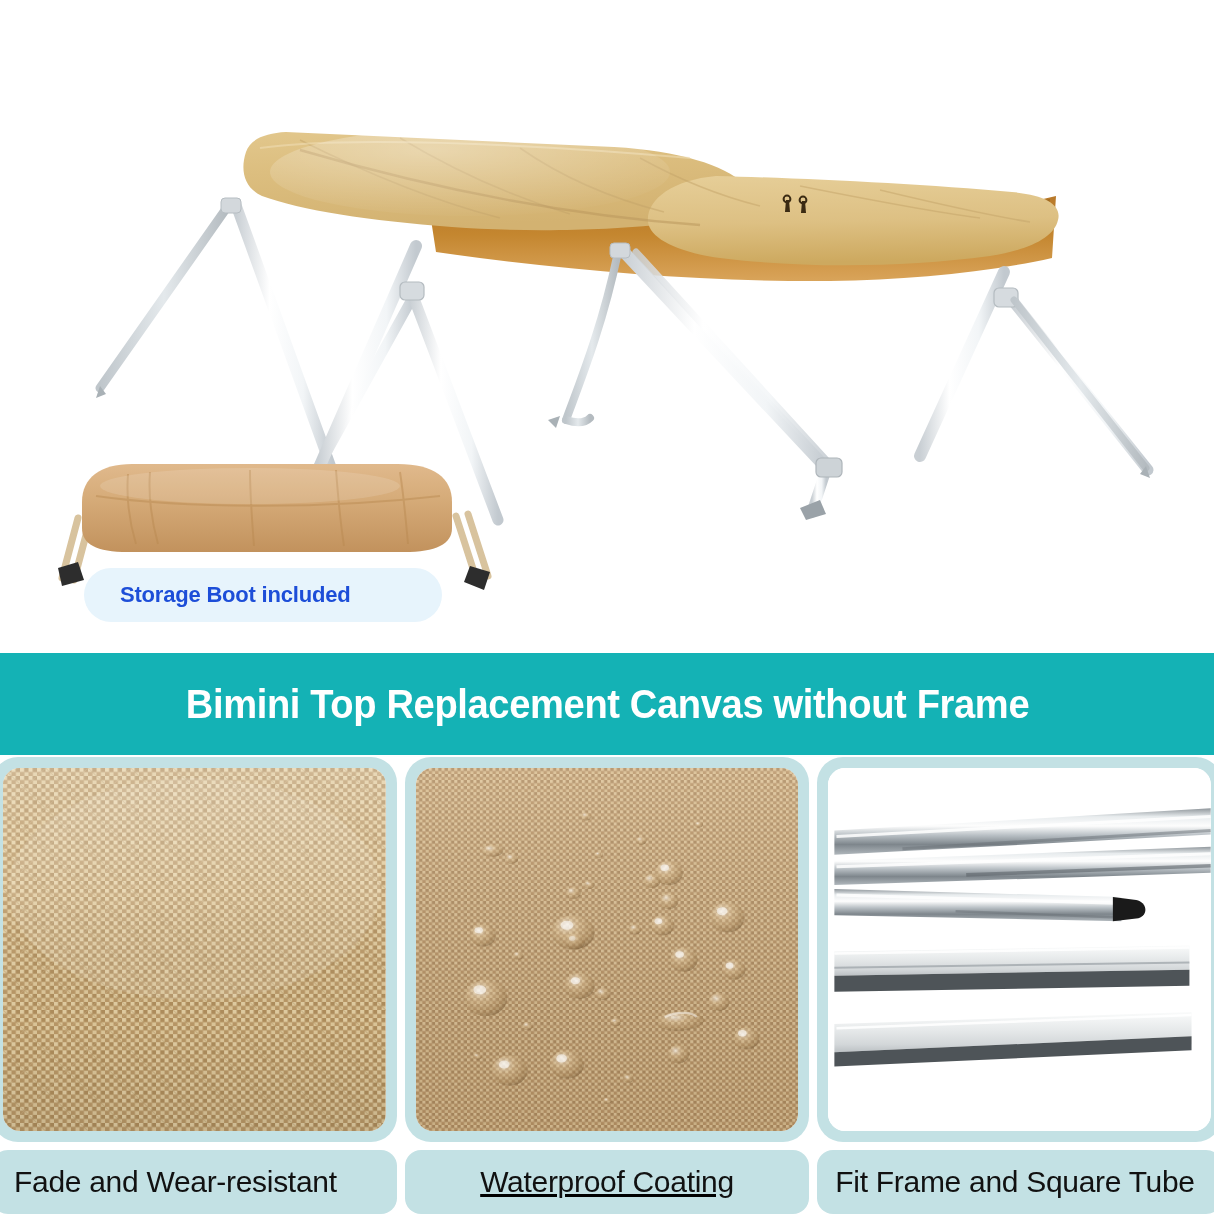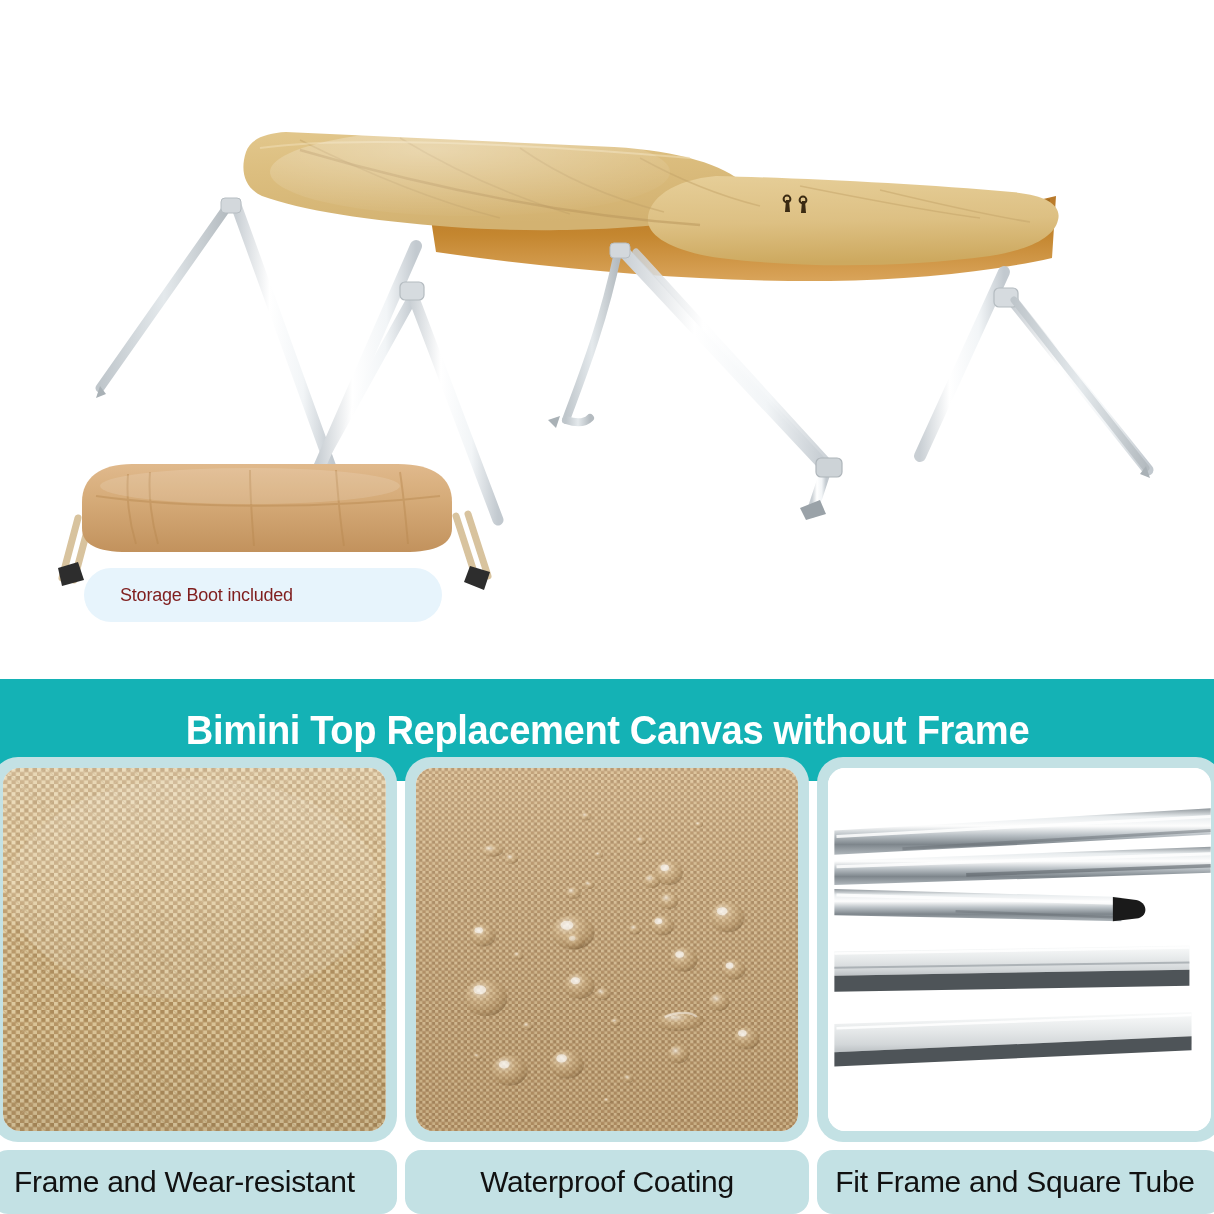--- a/index.html
+++ b/index.html
@@ -19,27 +19,27 @@
 
   
   #boot-pill {
     position:absolute; left:84px; top:568px;
     width:358px; height:54px;
     background:#E7F4FC; border-radius:27px;
     display:flex; align-items:center; padding-left:36px;
     z-index:5;
   }
   #boot-pill span {
-    font-size:18px; font-weight:normal; color:#7f1d1d;
+    font-size:22px; font-weight:bold; color:#1d4ed8;
     letter-spacing:-0.2px;
   }
 
   
   #banner {
-    position:absolute; left:0; top:679px; width:1214px; height:102px;
+    position:absolute; left:0; top:653px; width:1214px; height:102px;
     background:#14B2B5;
     display:flex; align-items:center; justify-content:center;
   }
   #banner-title {
     color:#ffffff; font-size:41px; font-weight:bold;
     letter-spacing:-0.4px; white-space:nowrap;
     transform:scaleX(0.93); transform-origin:center;
   }
 
   
@@ -70,21 +70,21 @@
 
   .fcap {
     margin-top:8px;
     height:64px;
     background:#C3E1E4;
     border-radius:16px;
     display:flex; align-items:center;
     padding:0 18px;
   }
   .feature:nth-child(1) .fcap { justify-content:flex-start; padding-left:22px; }
-  .feature:nth-child(2) .fcap { justify-content:center; }
+  .feature:nth-child(2) .fcap { justify-content:center;text-decoration:underline; }
   .feature:nth-child(3) .fcap { justify-content:flex-start; padding-left:18px; }
   .fcap span {
     font-size:30px; color:#111111; white-space:nowrap;
     letter-spacing:-0.3px;
   }
 </style>
 </head>
 <body>
 
 <div id="hero">
@@ -292,21 +292,21 @@
             <path d="M360,0 L-360,720 M320,0 L-400,720 M280,0 L-440,720 M240,0 L-480,720
                      M200,0 L-520,720 M160,0 L-560,720 M120,0 L-600,720 M80,0 L-640,720
                      M40,0 L-680,720 M0,0 L-720,720"></path>
           </g>
           <rect width="360" height="360" fill="url(#wlight)"></rect>
           <ellipse cx="180" cy="120" rx="175" ry="110" fill="#FFFFFF" opacity="0.10"></ellipse>
         </svg>
       </div>
     </div>
     <div class="fcap">
-      <span>Frame and Wear-resistant</span>
+      <span>Fade and Wear-resistant</span>
     </div>
   </div>
 
   <div class="feature">
     <div class="fimg-frame">
       <div class="fimg">
         <svg viewBox="0 0 360 360" preserveAspectRatio="none">
           <defs>
             <pattern id="weave2" width="6" height="6" patternUnits="userSpaceOnUse">
               <rect width="6" height="6" fill="#C6A377"></rect>

